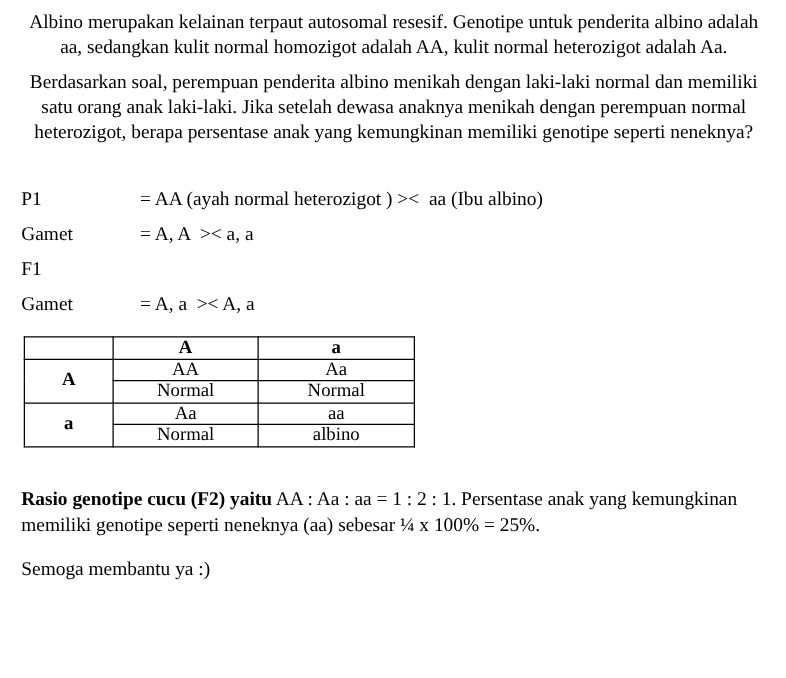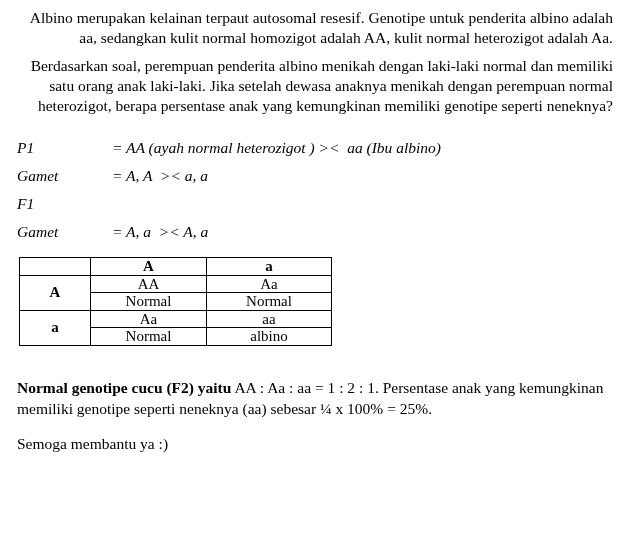--- a/index.html
+++ b/index.html
@@ -15,25 +15,24 @@
     color: #000000;
   }
   .page {
     padding: 8px 16px 0 17px;
   }
   .para {
     font-size: 15.5px;
     line-height: 20px;
     margin: 0 0 8px 0;
     max-width: 597px;
-    text-align: right;
+    text-align: center;
   }
   .cross-section {
-    margin-top: 18px;
-    font-style: italic;
+    margin-top: 30px;
   }
   .cross-line {
     display: flex;
     align-items: center;
     height: 28px;
     font-size: 15.5px;
   }
   .cross-label {
     flex: 0 0 95px;
   }
@@ -116,17 +115,17 @@
       <td class="col-a">Aa</td>
       <td class="col-b">aa</td>
     </tr>
     <tr>
       <td class="col-a">Normal</td>
       <td class="col-b">albino</td>
     </tr>
   </tbody>
     </table>
 
-  <p class="conclusion"><b>Normal genotipe cucu (F2) yaitu</b><span> AA : Aa : aa = 1 : 2 : 1. Persentase anak yang kemungkinan memiliki genotipe seperti neneknya (aa) sebesar ¼ x 100% = 25%.</span></p>
+  <p class="conclusion"><b>Rasio genotipe cucu (F2) yaitu</b><span> AA : Aa : aa = 1 : 2 : 1. Persentase anak yang kemungkinan memiliki genotipe seperti neneknya (aa) sebesar ¼ x 100% = 25%.</span></p>
 
   <p class="closing">Semoga membantu ya :)</p>
 
 </div>
 
 </body></html>

